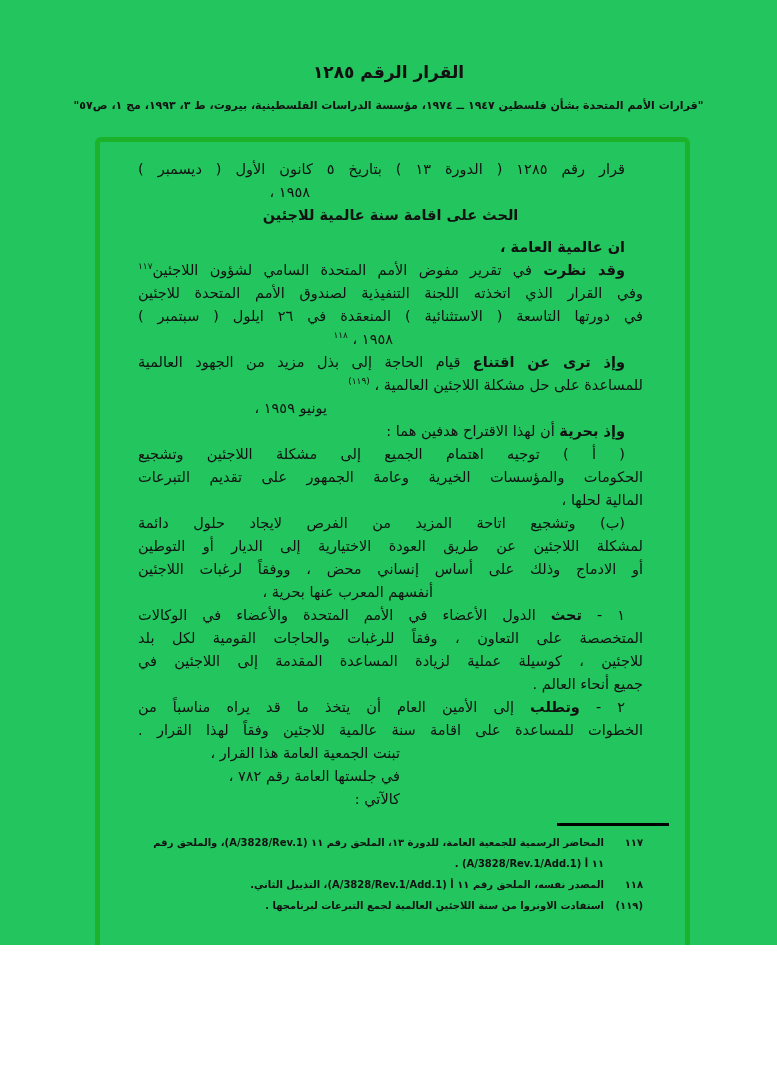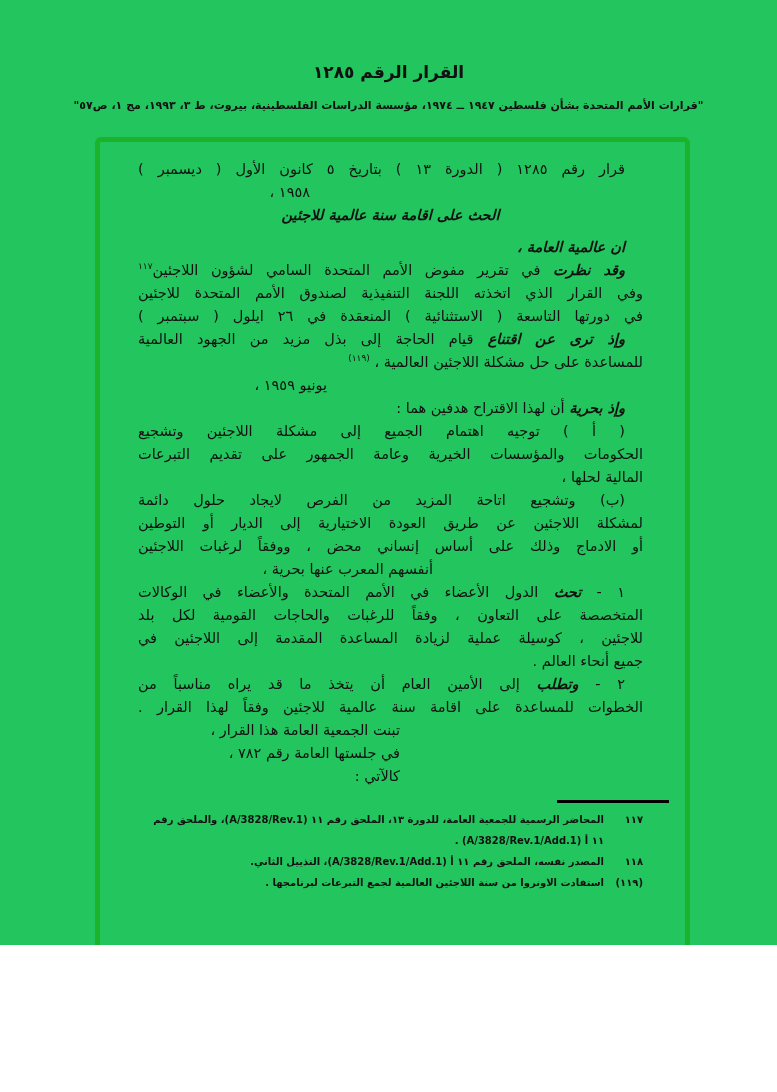--- a/index.html
+++ b/index.html
@@ -15,21 +15,21 @@
   .ln{direction:rtl;text-align:right;font-size:14.5px;line-height:23px;min-height:23px;}
   .ln.j{text-align:justify;text-align-last:justify;-moz-text-align-last:justify;}
   .ln.c{text-align:center;}
   .ln.ind{text-indent:18px;}
   .ln.gap{margin-top:9px;}
   .ln.off1{margin-right:333px;}
   .ln.off2{margin-right:250px;}
   .ln.off3{margin-right:316px;}
   .ln.off4{margin-right:210px;}
   .ln.closing{margin-right:243px;}
-  .b{font-weight:bold;font-style:italic;}
+  .b{font-weight:bold;}
   .fnref{font-size:9px;vertical-align:super;line-height:0;}
   .fn-sep{width:112px;height:3px;background:#000;margin:12px -26px 6px 0;}
   .fn-row{display:flex;direction:rtl;gap:9px;font-size:10px;font-weight:bold;line-height:21px;
           align-items:baseline;}
   .fn-num{min-width:30px;flex:0 0 auto;}
   .fn-text{flex:1 1 auto;}
   .page-number{position:absolute;top:1042px;left:0;width:100%;text-align:center;
                font-size:13px;}
 </style>
 </head>
@@ -43,20 +43,21 @@
 
   <div class="green-box">
     <div class="body-text" id="lines">
         <div class="ln j ind"><span>قرار رقم ١٢٨٥ ( الدورة ١٣ ) بتاريخ ٥ كانون الأول ( ديسمبر )</span></div>
         <div class="ln off1"><span>١٩٥٨ ،</span></div>
         <div class="ln c"><span class="b">الحث على اقامة سنة عالمية للاجئين</span></div>
         <div class="ln r ind gap"><span class="b">ان عالمية العامة ،</span></div>
         <div class="ln j ind"><span class="b">وقد نظرت</span><span> في تقرير مفوض الأمم المتحدة السامي لشؤون اللاجئين</span><span class="fnref">١١٧</span></div>
         <div class="ln j"><span>وفي القرار الذي اتخذته اللجنة التنفيذية لصندوق الأمم المتحدة للاجئين</span></div>
         <div class="ln j"><span>في دورتها التاسعة ( الاستثنائية ) المنعقدة في ٢٦ ايلول ( سبتمبر )</span></div>
+        <div class="ln off2"><span>١٩٥٨ ، </span><span class="fnref">١١٨</span></div>
         <div class="ln j ind"><span class="b">وإذ ترى عن اقتناع</span><span> قيام الحاجة إلى بذل مزيد من الجهود العالمية</span></div>
         <div class="ln r"><span>للمساعدة على حل مشكلة اللاجئين العالمية ، </span><span class="fnref">(١١٩)</span></div>
         <div class="ln off3"><span>يونيو ١٩٥٩ ،</span></div>
         <div class="ln r ind"><span class="b">وإذ بحرية</span><span> أن لهذا الاقتراح هدفين هما :</span></div>
         <div class="ln j ind"><span>( أ ) توجيه اهتمام الجميع إلى مشكلة اللاجئين وتشجيع</span></div>
         <div class="ln j"><span>الحكومات والمؤسسات الخيرية وعامة الجمهور على تقديم التبرعات</span></div>
         <div class="ln r"><span>المالية لحلها ،</span></div>
         <div class="ln j ind"><span>(ب) وتشجيع اتاحة المزيد من الفرص لايجاد حلول دائمة</span></div>
         <div class="ln j"><span>لمشكلة اللاجئين عن طريق العودة الاختيارية إلى الديار أو التوطين</span></div>
         <div class="ln j"><span>أو الادماج وذلك على أساس إنساني محض ، ووفقاً لرغبات اللاجئين</span></div>

